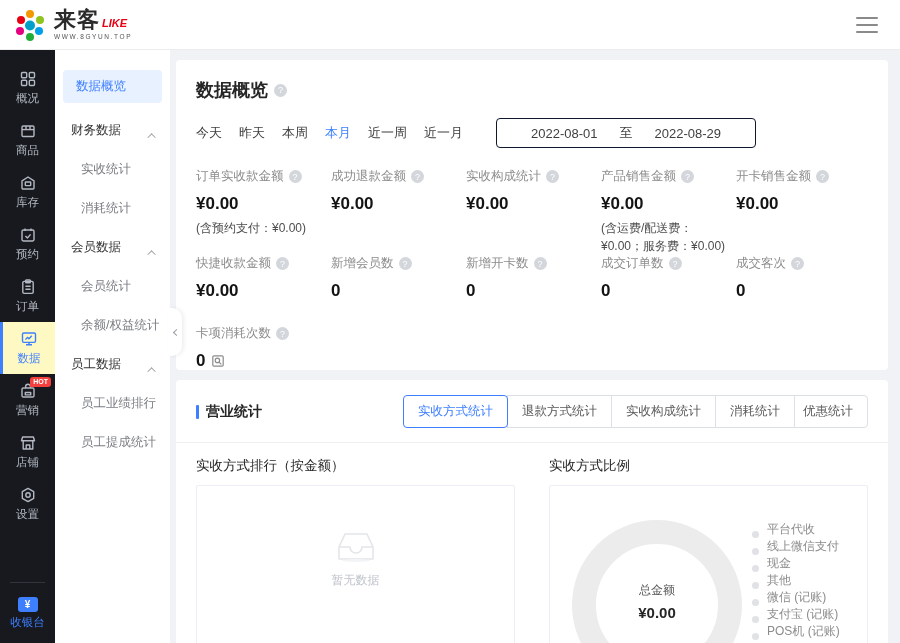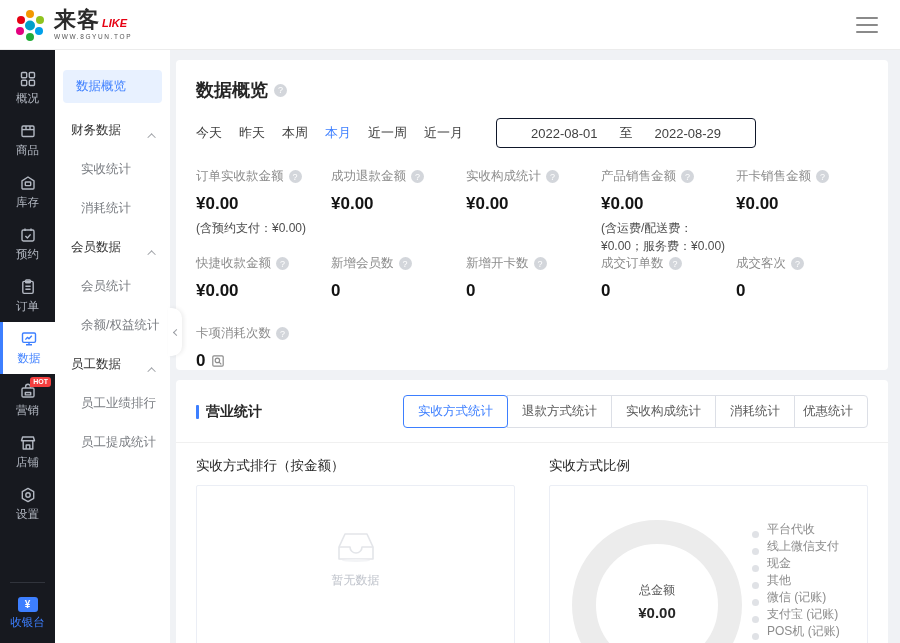--- a/index.html
+++ b/index.html
@@ -21,21 +21,21 @@
   .hamburger { width:22px; height:16px; display:flex; flex-direction:column; justify-content:space-between; cursor:pointer; }
   .hamburger div { height:2px; background:#8a8a8a; border-radius:1px; }
 
   
   .rail { position:absolute; left:0; top:50px; width:55px; height:593px; background:#17191f;
     display:flex; flex-direction:column; padding-top:12px; }
   .rail-item { position:relative; height:52px; display:flex; flex-direction:column; align-items:center;
     justify-content:center; color:#b3b8c2; cursor:pointer; gap:3px; }
   .rail-item .lbl { font-size:11.5px; }
   .rail-item svg { display:block; }
-  .rail-item.active { background:#ffffff; color:#3d7fff; border-left:3px solid #3d7fff; }
+  .rail-item.active { background:#fef9c3; color:#3d7fff; border-left:3px solid #3d7fff; }
   .rail-badge { position:absolute; top:3px; right:4px; background:#f53f3f; color:#fff; font-size:7px;
     font-weight:bold; padding:1px 3px; border-radius:3px 3px 3px 0; line-height:1.2; }
   .rail-divider { height:1px; background:#31343c; margin:8px 10px 6px; }
   .rail-bottom { margin-top:auto; padding-bottom:6px; }
   .rail-cashier { height:48px; display:flex; flex-direction:column; align-items:center; justify-content:center;
     gap:3px; color:#3d7fff; cursor:pointer; }
   .cashier-glyph { width:20px; height:15px; background:#3d7fff; border-radius:3px; color:#fff;
     font-size:10px; font-weight:bold; display:flex; align-items:center; justify-content:center; }
   .rail-cashier .lbl { font-size:11.5px; }
 

